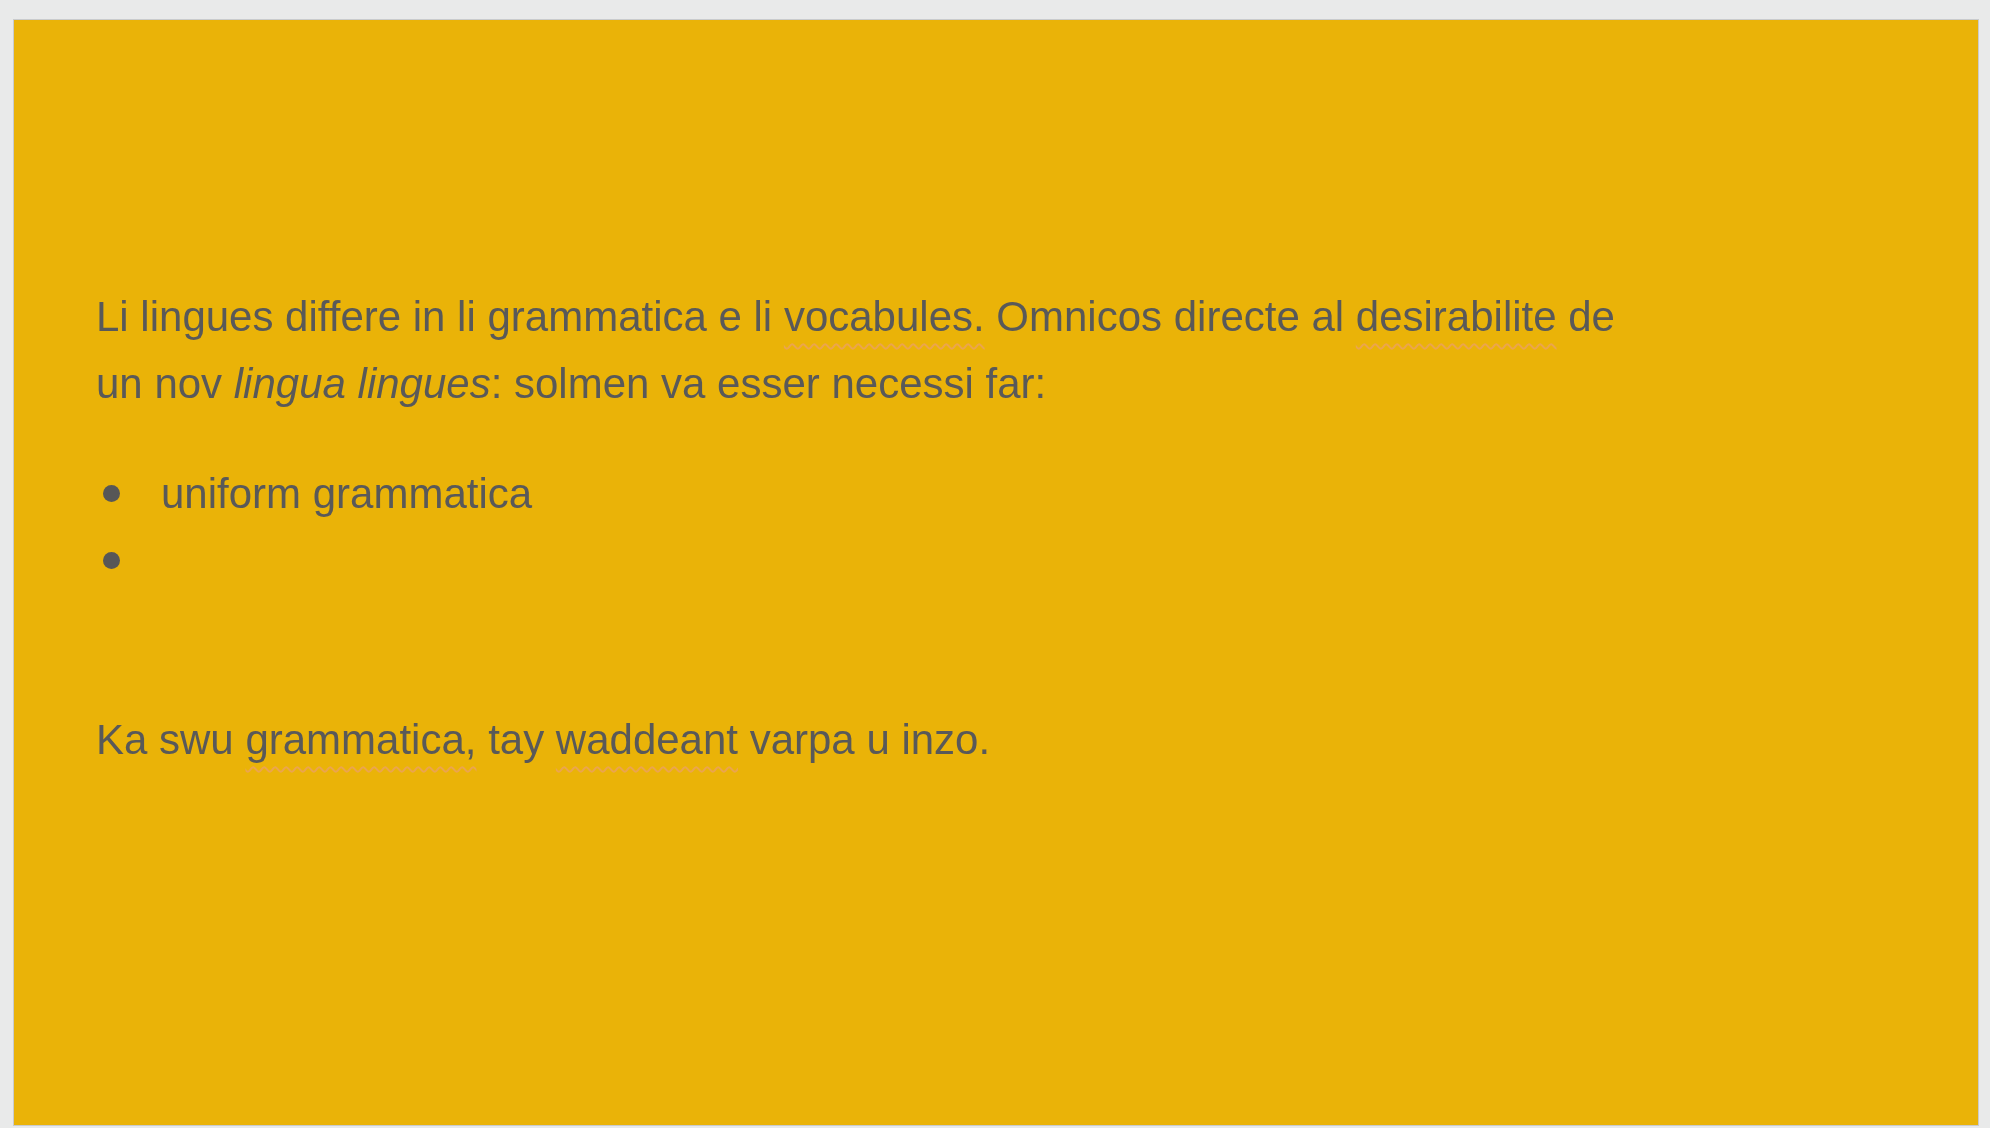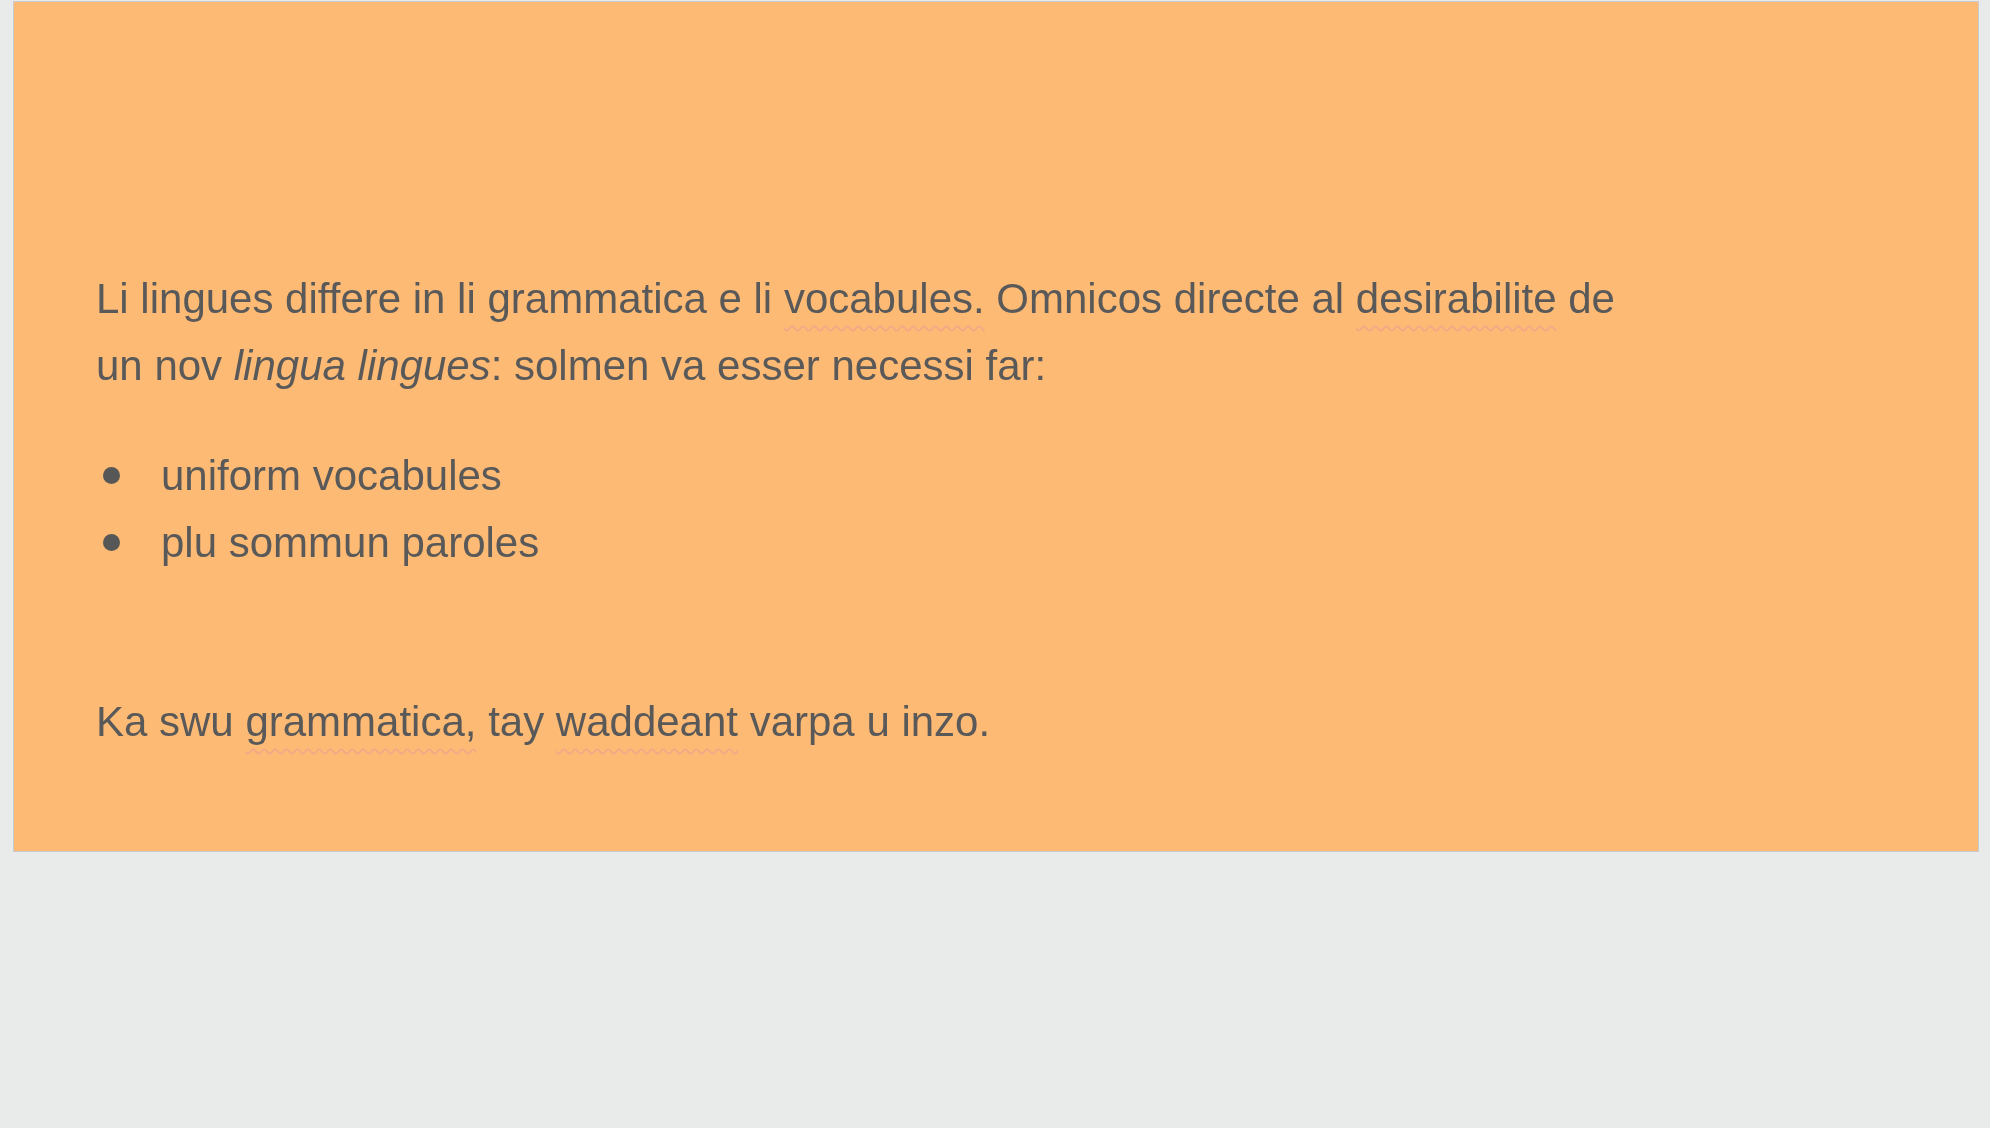--- a/index.html
+++ b/index.html
@@ -10,25 +10,25 @@
     width: 1990px;
     height: 1128px;
     position: relative;
     background: #e9eaea;
     overflow: hidden;
     font-family: "Liberation Sans", sans-serif;
   }
   .slide {
     position: absolute;
     left: 13px;
-    top: 1px;
+    top: 19px;
     width: 1966px;
-    height: 851px;
+    height: 1107px;
     box-sizing: border-box;
-    background: #fdba74;
+    background: #eab308;
     border: 1px solid #c9cbcd;
   }
   .textblock {
     position: absolute;
     color: #595959;
     font-size: 42px;
     line-height: 67px;
     white-space: nowrap;
   }
   .para {
@@ -80,25 +80,24 @@
       <span>Li lingues differe in li grammatica e li </span><span class="miss">vocabules.</span><span> Omnicos directe al </span><span class="miss">desirabilite</span><span> de</span>
     </div>
     <div>
       <span>un nov </span><span class="italic">lingua lingues</span><span>: solmen va esser necessi far:</span>
     </div>
   </div>
 
   <ul class="textblock bullets">
     <li>
       <span class="bullet-dot"></span>
-      <span>uniform vocabules</span>
+      <span>uniform grammatica</span>
     </li>
     <li>
       <span class="bullet-dot"></span>
-      <span>plu sommun paroles</span>
     </li>
   </ul>
 
   <div class="textblock closing">
     <span>Ka swu </span><span class="miss">grammatica,</span><span> tay </span><span class="miss">waddeant</span><span> varpa u inzo.</span>
   </div>
 
 </div>
 
 </body></html>

